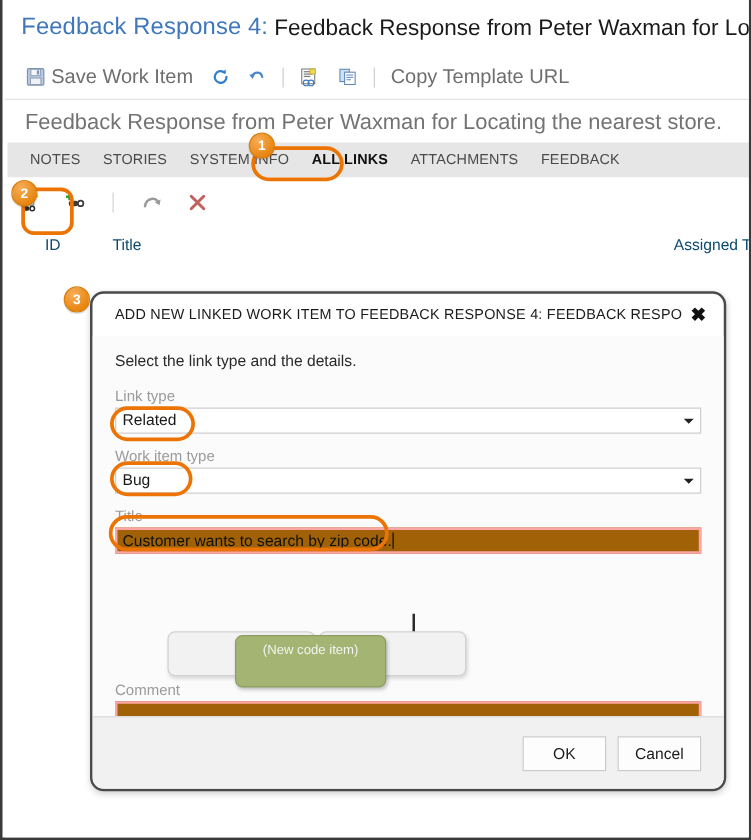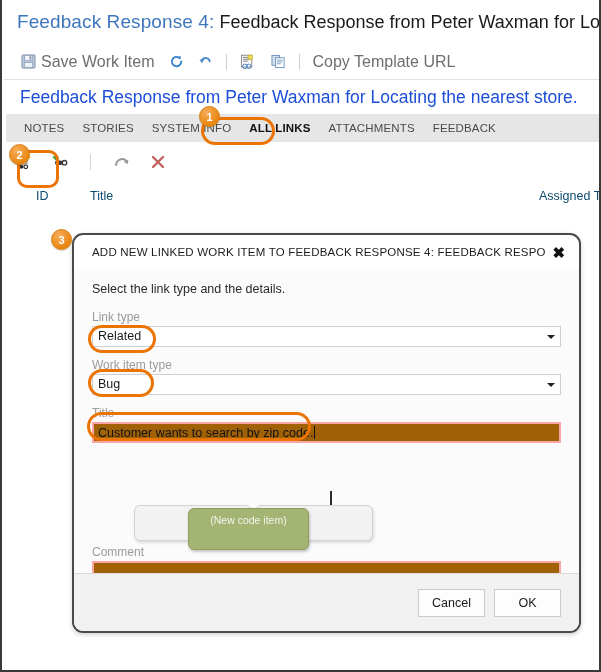--- a/index.html
+++ b/index.html
@@ -86,21 +86,21 @@
     position: absolute;
     left: 2px; top: 80px;
     width: 597px;
     height: 34px;
     background: #ffffff;
     display: flex;
     align-items: center;
   }
   .wi-title-row .t {
     font-size: 17.5px;
-    color: #1d4ed8;
+    color: #737373;
     padding-left: 16px;
     white-space: nowrap;
   }
 
   
   .tabs {
     position: absolute;
     left: 4px; top: 114px;
     width: 597px;
     height: 28px;
@@ -571,22 +571,22 @@
         <div class="dgm-node node-new">(New code item)</div>
       </div>
 
       <div class="fld-label">Comment</div>
       <div class="txt-input">
         <span class="v"></span>
       </div>
     </div>
 
     <div class="dlg-footer">
+      <div class="btn">OK</div>
       <div class="btn">Cancel</div>
-      <div class="btn">OK</div>
     </div>
   </div>
 
   <div class="ann-ring" style="left:199px; top:117px; width:68px; height:22px;"></div>
   <div class="ann-badge" style="left:197px; top:106px;">1</div>
 
   <div class="ann-frame" style="left:15px; top:150px; width:36px; height:32px; border-radius:10px;"></div>
   <div class="ann-badge" style="left:7px; top:144px;">2</div>
 
   <div class="ann-badge" style="left:49px; top:229px;">3</div>

